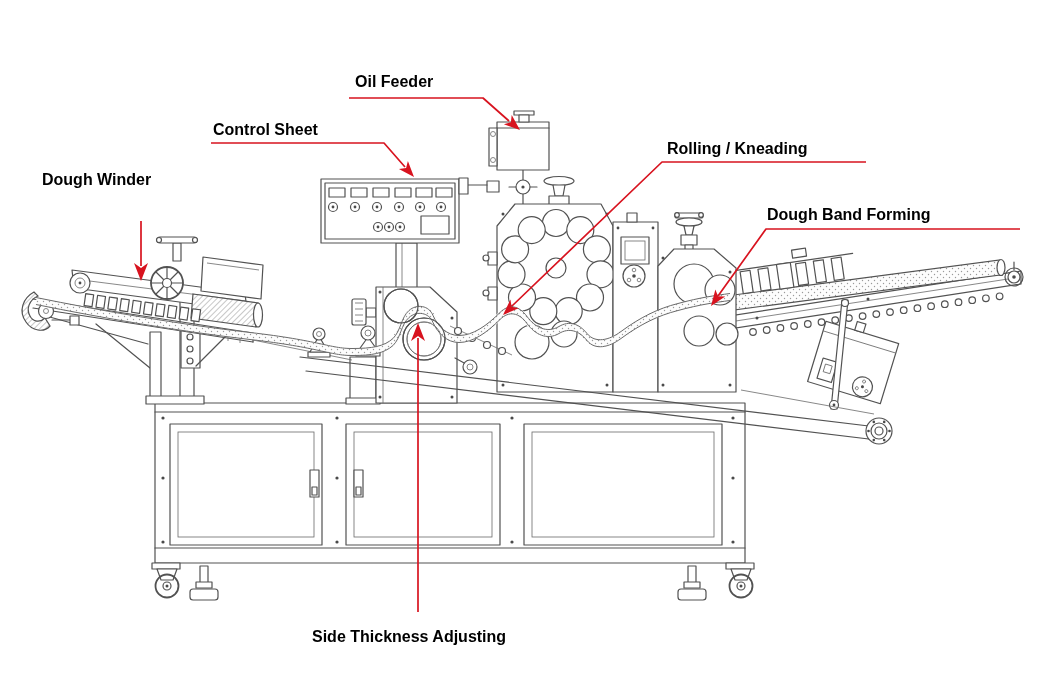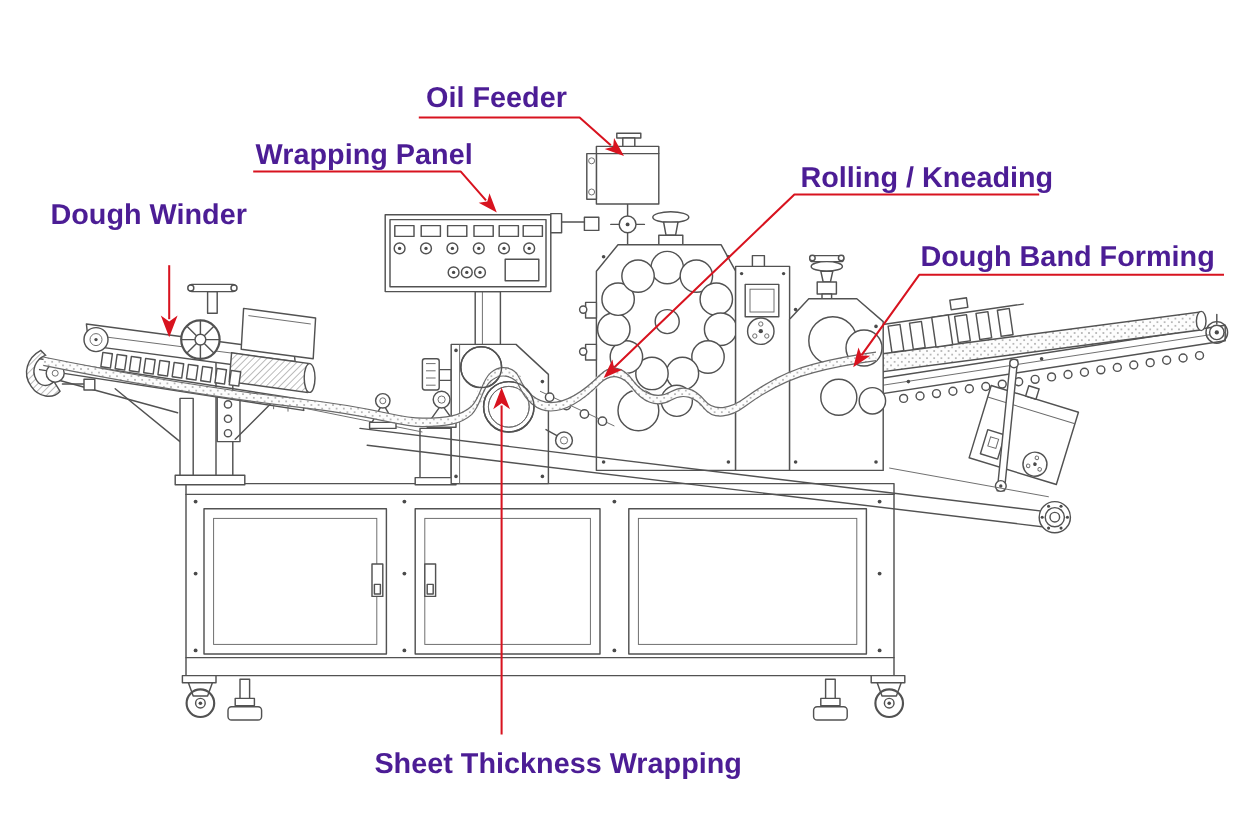--- a/index.html
+++ b/index.html
@@ -1,19 +1,19 @@
 <!DOCTYPE html>
 <html><head>
 <meta charset="utf-8">
 <style>
   html,body{margin:0;padding:0;background:#fff;}
   .stage{position:relative;width:1050px;height:700px;background:#fff;overflow:hidden;
          font-family:"Liberation Sans",sans-serif;}
   .stage svg{position:absolute;left:0;top:0;}
-  .lbl{position:absolute;font-weight:bold;font-size:24px;line-height:27px;color:#4c1d95;
+  .lbl{position:absolute;font-weight:bold;font-size:16px;line-height:27px;color:#000000;
        white-space:nowrap;letter-spacing:0px;}
   
   .ln{fill:none;stroke:#525252;stroke-width:1.2;stroke-linejoin:round;stroke-linecap:round;}
   .th{fill:none;stroke:#6a6a6a;stroke-width:0.8;}
   .wf{fill:#fff;stroke:#525252;stroke-width:1.2;stroke-linejoin:round;}
   .hf{fill:url(#hatch);stroke:#525252;stroke-width:1.2;}
   .sf{fill:url(#stip);stroke:#525252;stroke-width:1.2;}
   .scr{fill:#4a4a4a;stroke:none;}
   .red{fill:none;stroke:#d8131f;stroke-width:1.7;stroke-linejoin:round;}
   .redf{fill:#d8131f;stroke:none;}
@@ -441,19 +441,19 @@
   <g>
     <path class="red" d="M418,612 V338"></path>
     <polygon class="redf" points="418,323 411,341 418,336 425,341"></polygon>
   </g>
 </g>
 </svg>
 
 <div class="lbl" style="left:42px;top:166px;">
   <div>Dough Winder</div>
 </div>
-<div class="lbl" style="left:213px;top:116px;">Wrapping Panel</div>
+<div class="lbl" style="left:213px;top:116px;">Control Sheet</div>
 <div class="lbl" style="left:355px;top:68px;">Oil Feeder</div>
 <div class="lbl" style="left:667px;top:135px;">Rolling / Kneading</div>
 <div class="lbl" style="left:767px;top:201px;">Dough Band Forming</div>
-<div class="lbl" style="left:312px;top:623px;">Sheet Thickness Wrapping</div>
+<div class="lbl" style="left:312px;top:623px;">Side Thickness Adjusting</div>
 
 </div>
 
 </body></html>

